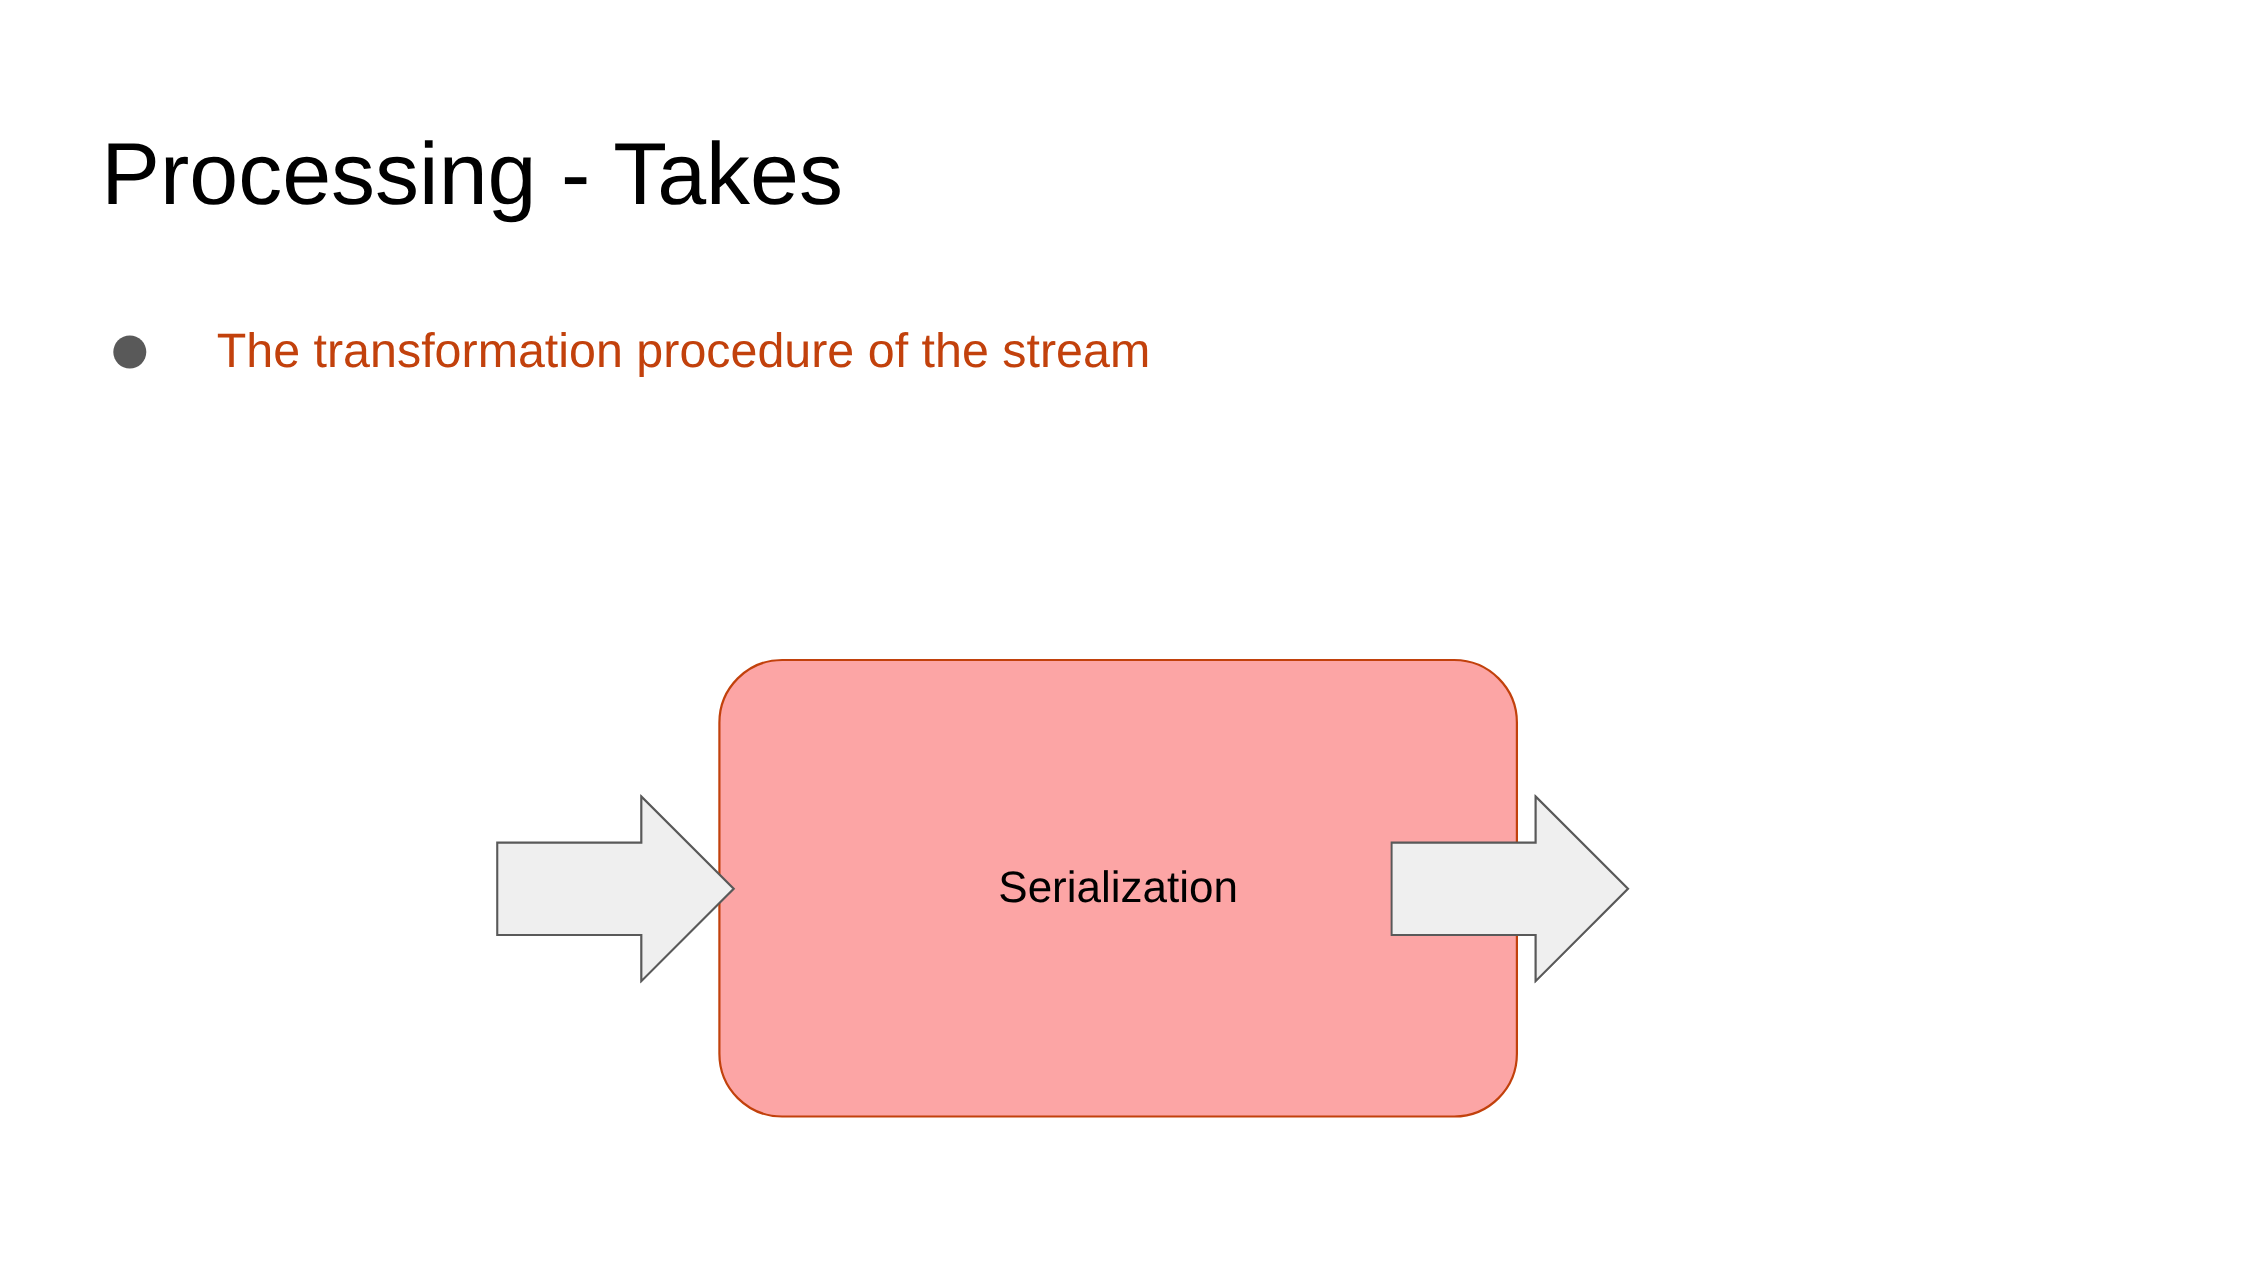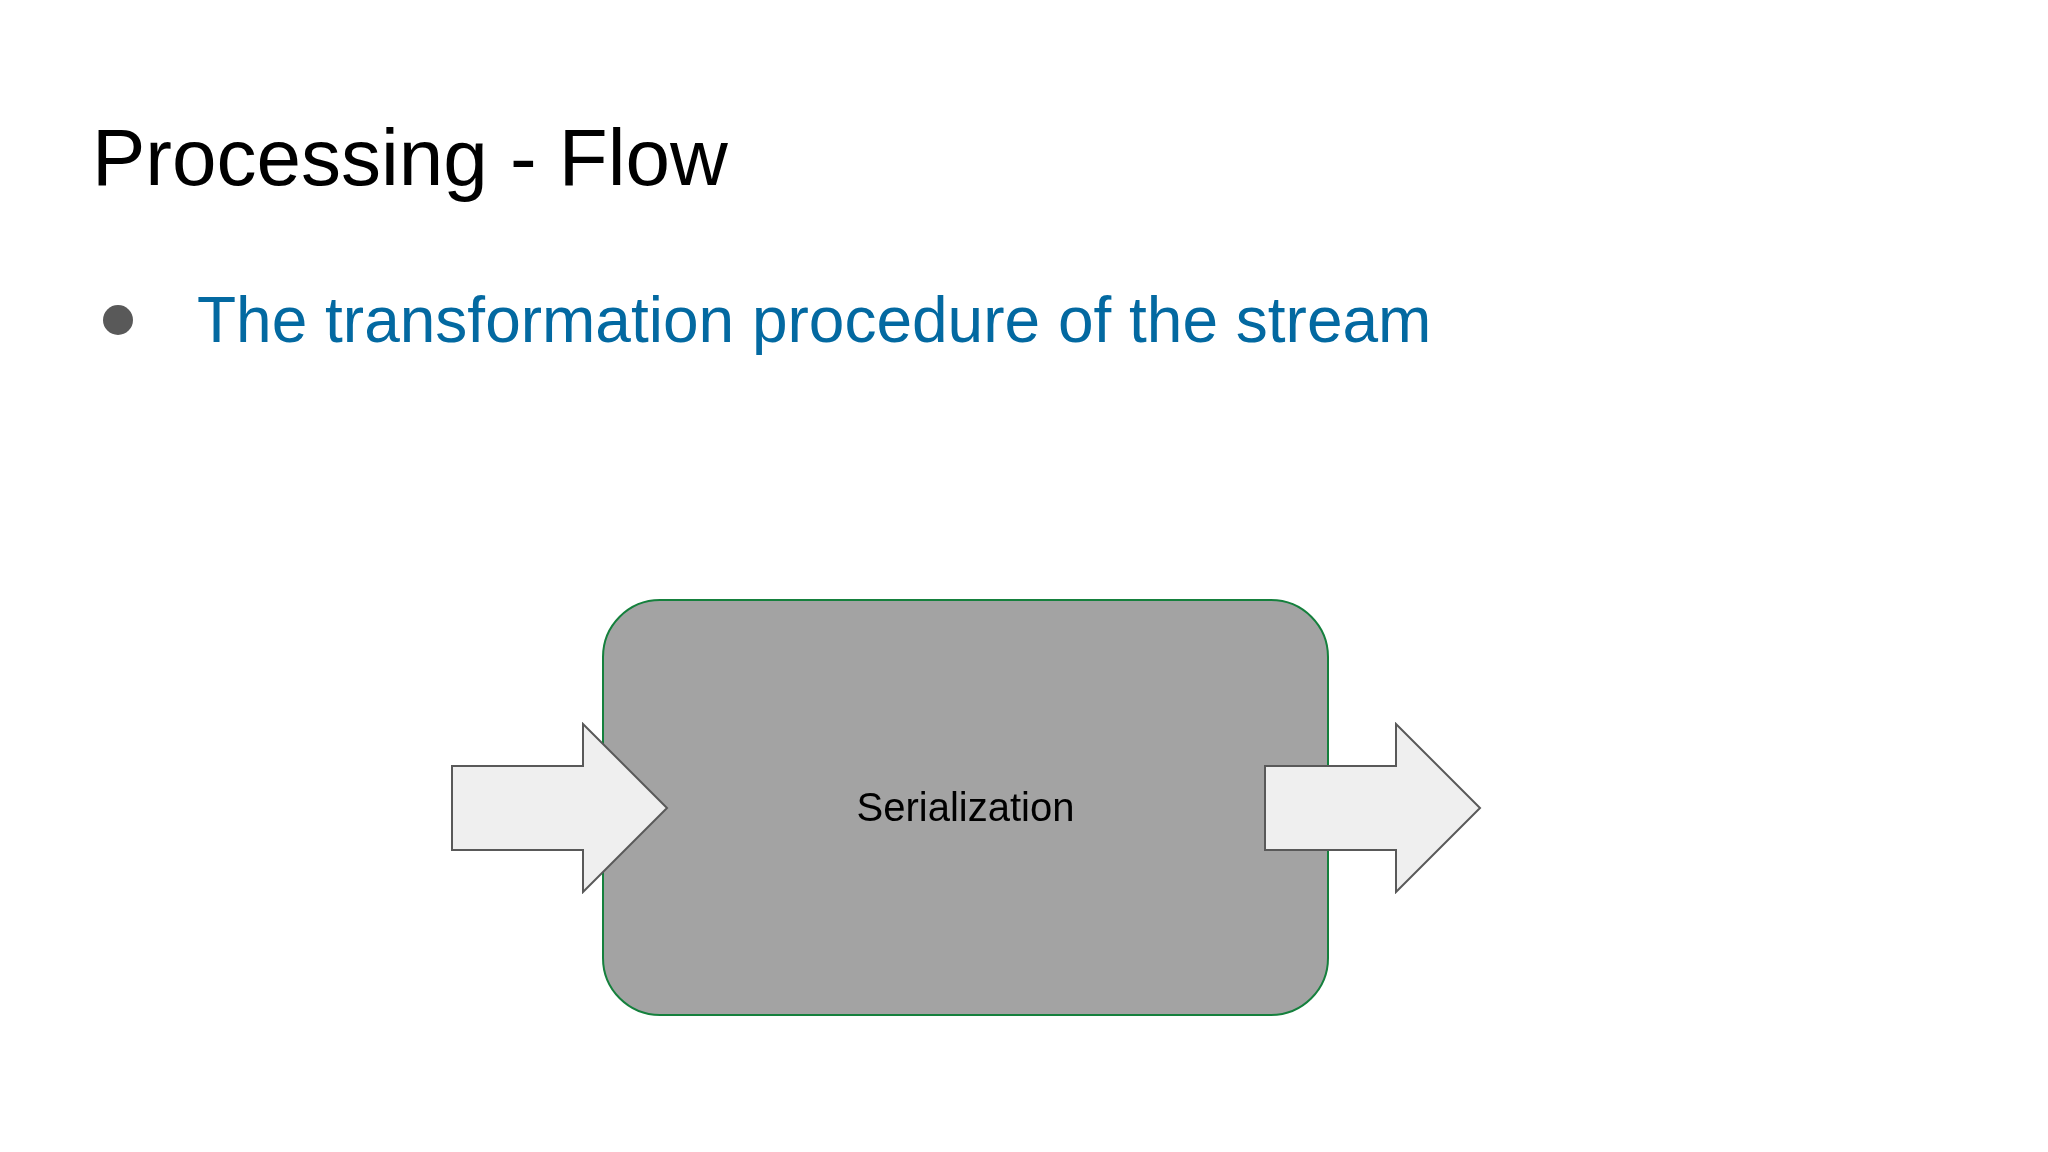--- a/index.html
+++ b/index.html
@@ -44,41 +44,41 @@
   .bullet-dot {
     position: absolute;
     left: 11px;
     top: 32px;
     width: 30px;
     height: 30px;
     border-radius: 50%;
     background: #595959;
   }
   .bullet-line {
-    font-size: 64px;
+    font-size: 44px;
     line-height: 94px;
-    color: #0369a1;
+    color: #c2410c;
     white-space: nowrap;
   }
   .flow-diagram {
     position: absolute;
     left: 0;
     top: 0;
     width: 2048px;
     height: 1152px;
     pointer-events: none;
   }
   .process-box {
     position: absolute;
-    left: 602px;
+    left: 653px;
     top: 599px;
     width: 727px;
     height: 417px;
-    background: #a3a3a3;
-    border: 2px solid #15803d;
+    background: #fca5a5;
+    border: 2px solid #c2410c;
     border-radius: 58px;
     box-sizing: border-box;
     display: flex;
     align-items: center;
     justify-content: center;
     z-index: 1;
   }
   .node-label {
     font-size: 40px;
     color: #000000;
@@ -91,21 +91,21 @@
     z-index: 2;
   }
   .flow-arrow.input  { left: 451px;  top: 722px; }
   .flow-arrow.output { left: 1264px; top: 722px; }
 </style>
 </head>
 <body>
 
 <div class="slide">
 
-  <div class="slide-title">Processing - Flow</div>
+  <div class="slide-title">Processing - Takes</div>
 
   <ul class="bullet-list">
     <li class="bullet-item">
       <span class="bullet-dot"></span>
       <div class="bullet-line">The transformation procedure of the stream</div>
     </li>
   </ul>
 
   <div class="flow-diagram">
 

